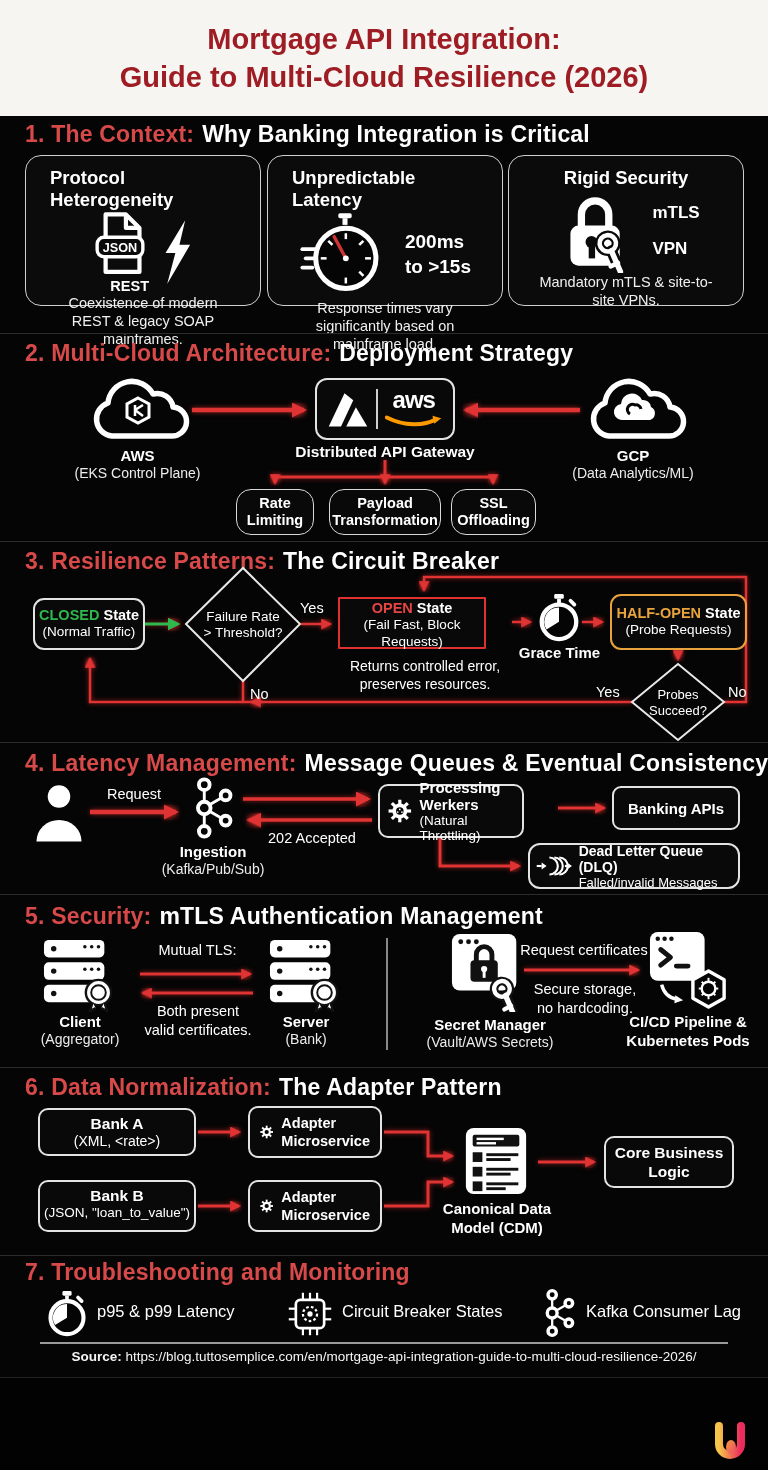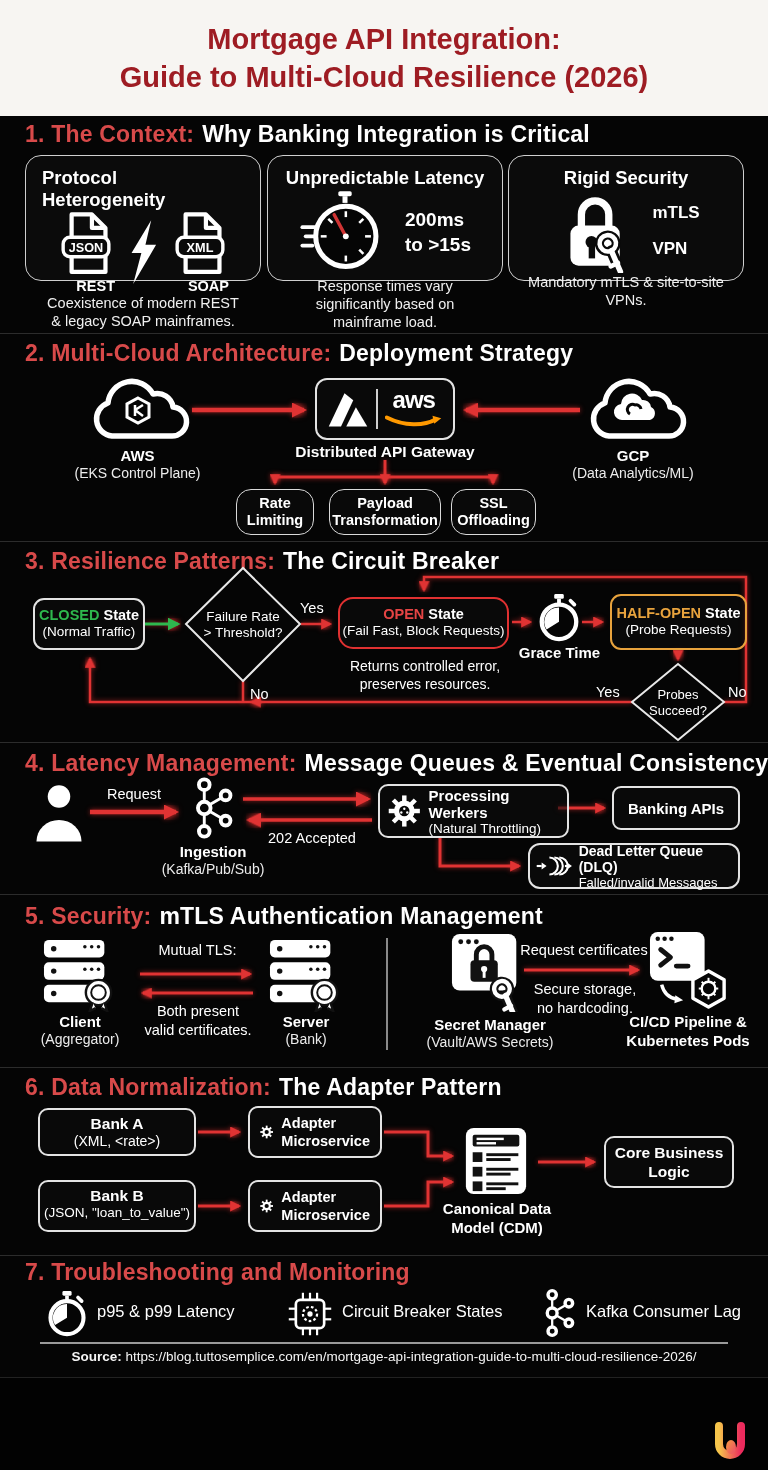--- a/index.html
+++ b/index.html
@@ -16,22 +16,22 @@
   .red{color:var(--red)}
   .white-part{margin-left:8px;color:#fff;font-weight:bold}
   .heading{position:absolute;left:25px;font-size:23px;font-weight:bold;white-space:nowrap;letter-spacing:.2px}
   .lbl{font-size:15px;font-weight:bold}
   .lbl-sub{font-size:14px;color:#ececec}
   .box{position:absolute;border:2px solid var(--bdr);border-radius:10px;background:rgba(12,12,12,.6)}
   .fbox{position:absolute;border:1.5px solid #d9d9d9;border-radius:15px;display:flex;align-items:center;justify-content:center;
         font-size:14.5px;font-weight:bold;text-align:center;line-height:1.2;padding:4px;background:rgba(12,12,12,.6)}
   .header{position:absolute;left:0;top:0;width:768px;height:116px;background:#f7f5f2;display:flex;align-items:center;justify-content:center}
   .header-title{font-size:29px;line-height:38px;font-weight:bold;color:#9e1c23;text-align:center}
-  .card{position:absolute;top:155px;width:236px;height:126px;border:1.5px solid #cfcfcf;border-radius:16px;background:var(--card);
-        display:flex;flex-direction:column;align-items:center;justify-content:space-between;padding:11px 16px}
+  .card{position:absolute;top:155px;width:236px;height:151px;border:1.5px solid #cfcfcf;border-radius:16px;background:var(--card);
+        display:flex;flex-direction:column;align-items:center;justify-content:space-between;padding:11px 24px}
   .card-title{font-size:18.5px;font-weight:bold}
   .card-desc{font-size:14.5px;line-height:1.25;text-align:center;color:#f0f0f0}
   .iconrow{display:flex;align-items:center;justify-content:center;gap:10px}
   .filewrap{display:flex;flex-direction:column;align-items:flex-end;gap:1px}
   .file-lbl{font-size:14.5px;font-weight:bold}
   .metric{font-size:19px;font-weight:bold;line-height:1.3}
   .sec-div{position:absolute;left:0;width:768px;height:1px;background:#2c2c2c}
   svg{display:block}
   .glow path,.glow line,.glow polyline{filter:drop-shadow(0 0 2.5px rgba(225,45,45,.65))}
   .fc-main{font-size:14.5px;font-weight:bold;line-height:1.25}
@@ -113,29 +113,20 @@
           <path d="M14 4 H38 L54 20 V72 H14 Z" fill="none" stroke="#fff" stroke-width="5" stroke-linejoin="round"></path>
           <path d="M38 4 V20 H54" fill="none" stroke="#fff" stroke-width="5" stroke-linejoin="round"></path>
           <rect x="4" y="31" width="54" height="23" rx="8" fill="#0a0a0a" stroke="#fff" stroke-width="4"></rect>
           <text x="31" y="49" text-anchor="middle" font-size="15" font-weight="bold" fill="#fff">JSON</text>
         </svg>
         <div class="file-lbl">REST</div>
       </div>
       <svg width="36" height="72" viewBox="0 0 44 84">
         <path d="M32 2 L8 42 L20 42 L10 80 L38 32 L25 32 Z" fill="#fff"></path>
       </svg>
-      <div class="filewrap">
-        <svg width="58" height="66" viewBox="0 0 62 78">
-          <path d="M14 4 H38 L54 20 V72 H14 Z" fill="none" stroke="#fff" stroke-width="5" stroke-linejoin="round"></path>
-          <path d="M38 4 V20 H54" fill="none" stroke="#fff" stroke-width="5" stroke-linejoin="round"></path>
-          <rect x="4" y="31" width="54" height="23" rx="8" fill="#0a0a0a" stroke="#fff" stroke-width="4"></rect>
-          <text x="31" y="49" text-anchor="middle" font-size="15" font-weight="bold" fill="#fff">XML</text>
-        </svg>
-        <div class="file-lbl">SOAP</div>
-      </div>
     </div>
     <div class="card-desc">Coexistence of modern REST &amp; legacy SOAP mainframes.</div>
   </div>
 
   <div class="card" style="left:267px">
     <div class="card-title">Unpredictable Latency</div>
     <div class="iconrow" style="gap:14px">
       <svg width="92" height="88" viewBox="0 0 110 104">
         <rect x="47" y="2" width="16" height="6" rx="2" fill="#fff"></rect>
         <rect x="52" y="8" width="6" height="8" fill="#fff"></rect>
@@ -242,21 +233,21 @@
     <div class="fc-sub">(Normal Traffic)</div>
   </div>
 
   <div class="abs ctr" style="left:185px;top:609px;width:116px;font-size:13.5px;line-height:1.2;z-index:2">
     <div>Failure Rate</div>
       <div>&gt; Threshold?</div>
   </div>
   <div class="yn" style="left:300px;top:600px;z-index:2">Yes</div>
   <div class="yn" style="left:250px;top:686px;z-index:2">No</div>
 
-  <div class="box ctr" style="left:338px;top:597px;width:171px;height:52px;padding-top:6px;border-color:#e03131;z-index:2;border-radius:15px">
+  <div class="box ctr" style="left:338px;top:597px;width:148px;height:52px;padding-top:0;border-color:#e03131;z-index:2;border-radius:1px">
     <div class="fc-main"><span style="color:#e54444">OPEN</span> <span>State</span></div>
     <div class="fc-sub">(Fail Fast, Block Requests)</div>
   </div>
   <div class="abs ctr" style="left:330px;top:657px;width:190px;font-size:14px;line-height:1.3;z-index:2">
     <div>Returns controlled error,</div>
       <div>preserves resources.</div>
   </div>
 
   <svg class="abs" style="left:536px;top:593px;z-index:2" width="46" height="50" viewBox="0 0 48 52">
     <rect x="19" y="1" width="10" height="5" rx="1.5" fill="#fff"></rect>
@@ -303,21 +294,21 @@
       <line x1="16" y1="15" x2="16" y2="26"></line>
         <line x1="16" y1="40" x2="16" y2="51"></line>
       <line x1="21" y1="30" x2="33" y2="23"></line>
         <line x1="21" y1="36" x2="33" y2="43"></line>
     </g>
   </svg>
   <div class="abs ctr b" style="left:150px;top:843px;width:126px;font-size:15px;z-index:2">Ingestion</div>
   <div class="abs ctr lbl-sub" style="left:150px;top:861px;width:126px;z-index:2">(Kafka/Pub/Sub)</div>
   <div class="abs ctr" style="left:256px;top:830px;width:112px;font-size:14.5px;z-index:2">202 Accepted</div>
 
-  <div class="box" style="left:378px;top:784px;width:191px;height:54px;z-index:2;display:flex;align-items:center;gap:8px;padding:0 8px">
+  <div class="box" style="left:378px;top:784px;width:146px;height:54px;z-index:2;display:flex;align-items:center;gap:8px;padding:0 8px">
     <svg width="36" height="36" viewBox="0 0 44 44">
       <g fill="#fff">
         <rect x="19" y="1" width="6" height="9"></rect>
           <rect x="19" y="34" width="6" height="9"></rect>
         <rect x="1" y="19" width="9" height="6"></rect>
           <rect x="34" y="19" width="9" height="6"></rect>
         <g transform="rotate(45 22 22)">
           <rect x="19" y="1" width="6" height="9"></rect>
             <rect x="19" y="34" width="6" height="9"></rect>
           <rect x="1" y="19" width="9" height="6"></rect>

